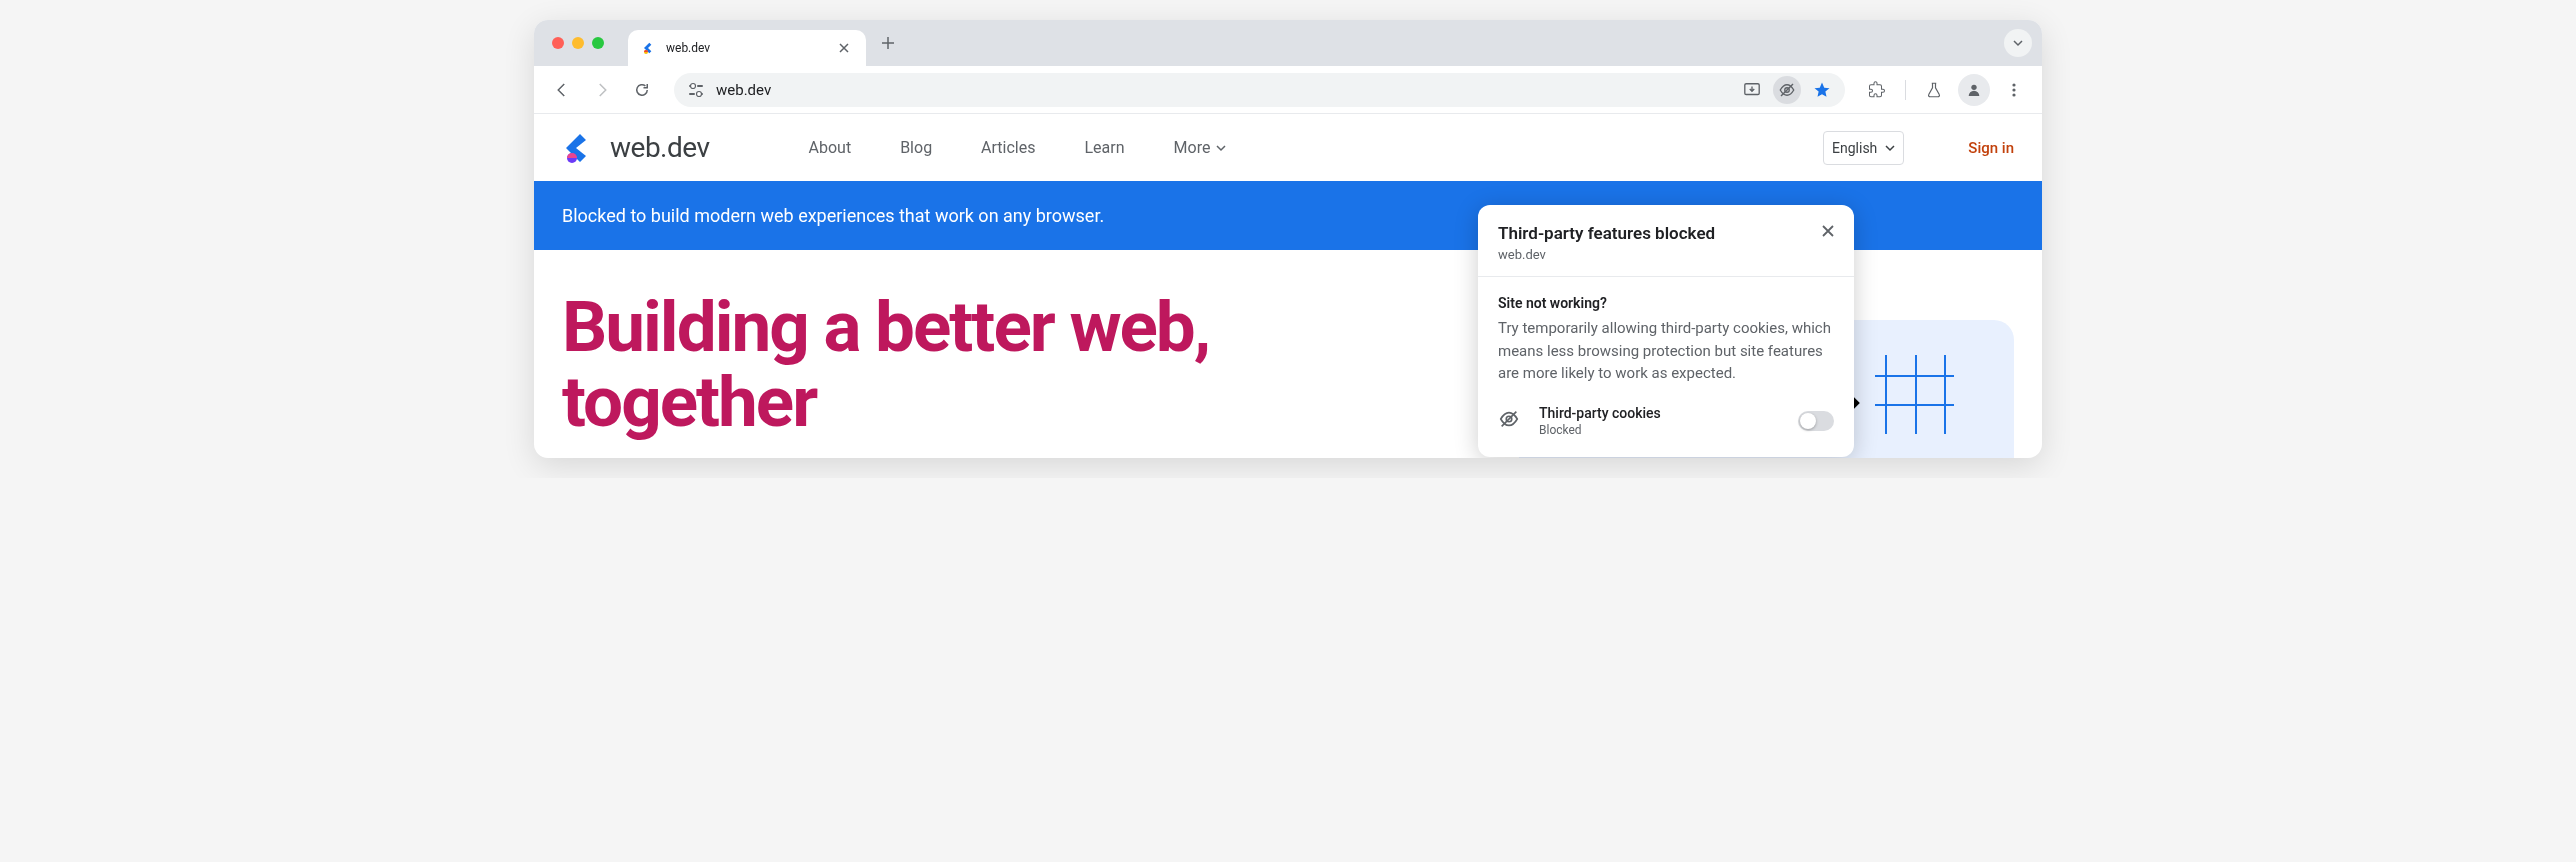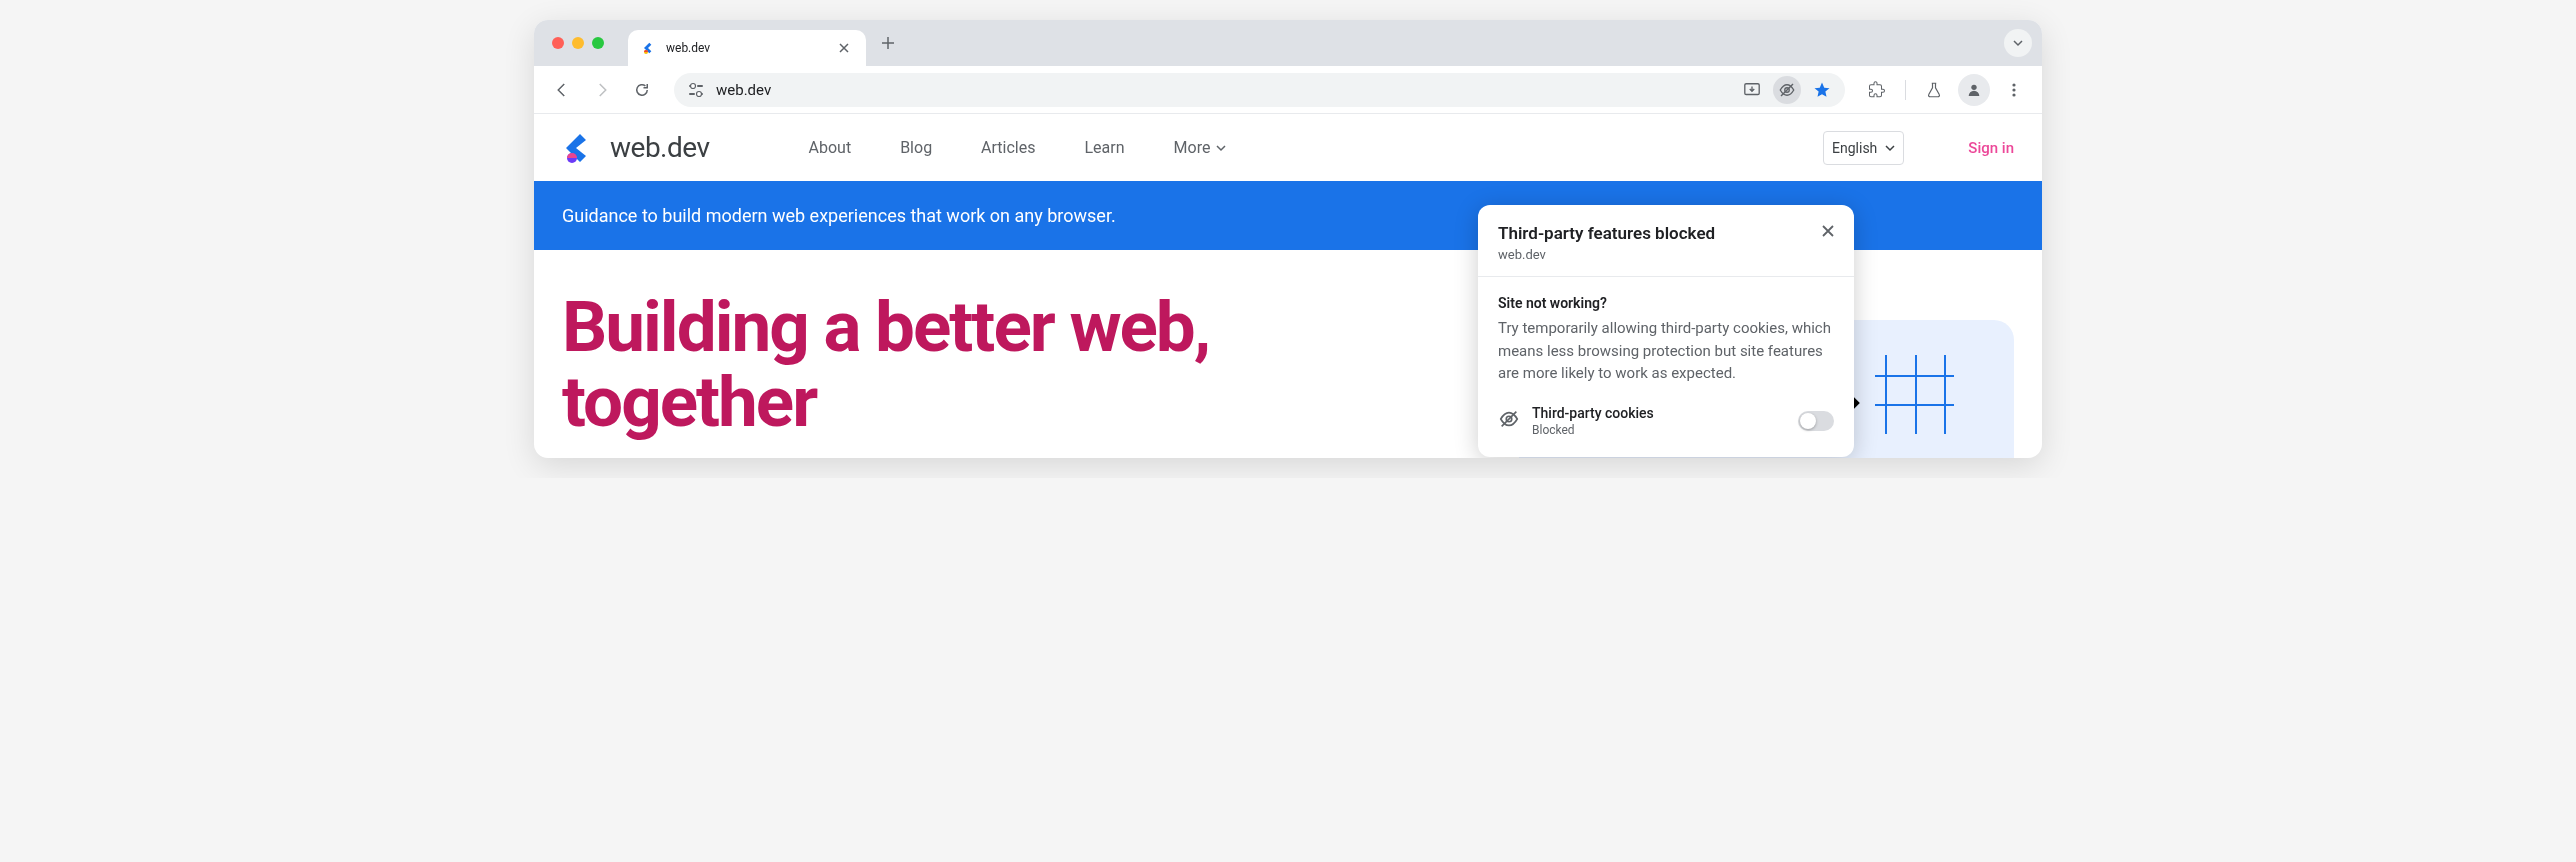--- a/index.html
+++ b/index.html
@@ -35,35 +35,35 @@
 .divider{width:1px;height:20px;background:#dadce0;margin:0 4px}
 .page{position:relative}
 .site-header{height:67px;display:flex;align-items:center;padding:0 28px;gap:40px;background:#fff}
 .logo-block{display:flex;align-items:center;gap:12px}
 .logo-mark{width:36px;height:36px}
 .logo-text{font-size:28px;color:#3c4043;font-weight:400;letter-spacing:-0.5px}
 .site-nav{display:flex;gap:49px;margin-left:59px}
 .nav-link{font-size:16px;color:#5f6368;cursor:pointer;display:flex;align-items:center;gap:6px}
 .spacer{flex:1}
 .lang-select{display:flex;align-items:center;gap:8px;border:1px solid #dadce0;padding:8px 8px;border-radius:4px;cursor:pointer;font-size:14px;color:#3c4043}
-.sign-in{font-size:15px;font-weight:500;color:#ec4899;cursor:pointer;margin-left:24px}
+.sign-in{font-size:15px;font-weight:500;color:#c2410c;cursor:pointer;margin-left:24px}
 .banner{background:#1a73e8;color:#fff;padding:24px 28px;font-size:18px;font-weight:400}
 .hero{display:flex;padding:40px 28px 0;gap:40px;height:208px;overflow:hidden}
 .hero-title{font-size:71px;font-weight:700;color:#be185d;line-height:1.05;letter-spacing:-2px}
 .hero-illustration{flex:1;background:#e8f0fe;border-radius:20px 20px 0 0;margin-top:30px;position:relative;min-width:495px}
 .popup{position:absolute;top:91px;right:188px;width:376px;background:#fff;border-radius:12px;box-shadow:0 4px 24px rgba(0,0,0,0.2);z-index:100}
 .popup-header{padding:18px 20px 14px;position:relative}
 .popup-title{font-size:17px;font-weight:600;color:#202124;margin-bottom:4px}
 .popup-site{font-size:13px;color:#5f6368}
 .popup-close{position:absolute;top:16px;right:16px;cursor:pointer;color:#5f6368;width:20px;height:20px;display:flex;align-items:center;justify-content:center}
 .popup-divider{height:1px;background:#e8eaed}
 .popup-body{padding:18px 20px 20px}
 .popup-subtitle{font-size:14px;font-weight:600;color:#202124;margin-bottom:6px}
 .popup-desc{font-size:15px;color:#5f6368;line-height:1.5;margin-bottom:20px}
-.popup-row{display:flex;align-items:center;gap:12px}
+.popup-row{display:flex;align-items:center;gap:19px}
 .popup-row-icon{color:#5f6368}
 .popup-row-text{flex:1}
 .popup-row-label{font-size:14px;color:#202124;font-weight:500;margin-bottom:2px}
 .popup-row-status{font-size:12px;color:#5f6368}
 .toggle{width:36px;height:20px;background:#dadce0;border-radius:10px;position:relative;cursor:pointer}
 .toggle-knob{width:16px;height:16px;background:#fff;border-radius:50%;position:absolute;top:2px;left:2px;box-shadow:0 1px 3px rgba(0,0,0,0.3)}
 .illus-dot{position:absolute;width:14px;height:14px;background:#000;border-radius:50%;top:54px;left:238px}
 .illus-sq{position:absolute;width:16px;height:16px;background:#1a73e8;top:25px;left:277px}
 .illus-diamond{position:absolute;width:28px;height:28px;background:#000;transform:rotate(45deg);top:69px;left:307px}
 .illus-grid{position:absolute;top:35px;left:366px}
@@ -210,21 +210,21 @@
     <div class="spacer"></div>
     <div class="lang-select">
       <span>English</span>
       <svg width="10" height="10" viewBox="0 0 10 10">
             <path d="M1 3 L5 7 L9 3" stroke="currentColor" stroke-width="1.5" fill="none"></path>
           </svg>
     </div>
     <span class="sign-in">Sign in</span>
   </div>
 
-  <div class="banner">Guidance to build modern web experiences that work on any browser.</div>
+  <div class="banner">Blocked to build modern web experiences that work on any browser.</div>
 
   <div class="hero">
     <h1 class="hero-title">Building a better web, together</h1>
     <div class="hero-illustration">
       <div class="illus-dot"></div>
       <div class="illus-sq"></div>
       <div class="illus-diamond"></div>
       <div class="illus-dash" style="left:242px"></div>
       <div class="illus-dash" style="left:285px"></div>
       <div class="illus-grid">

